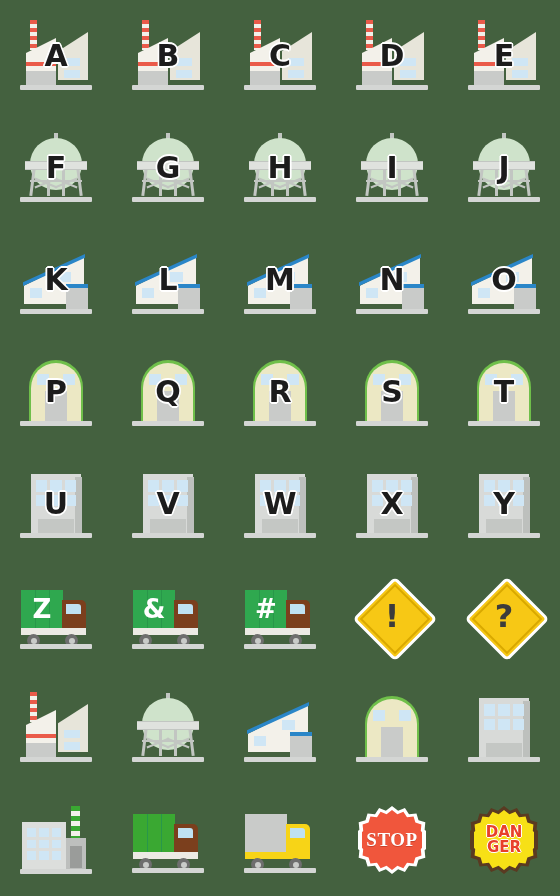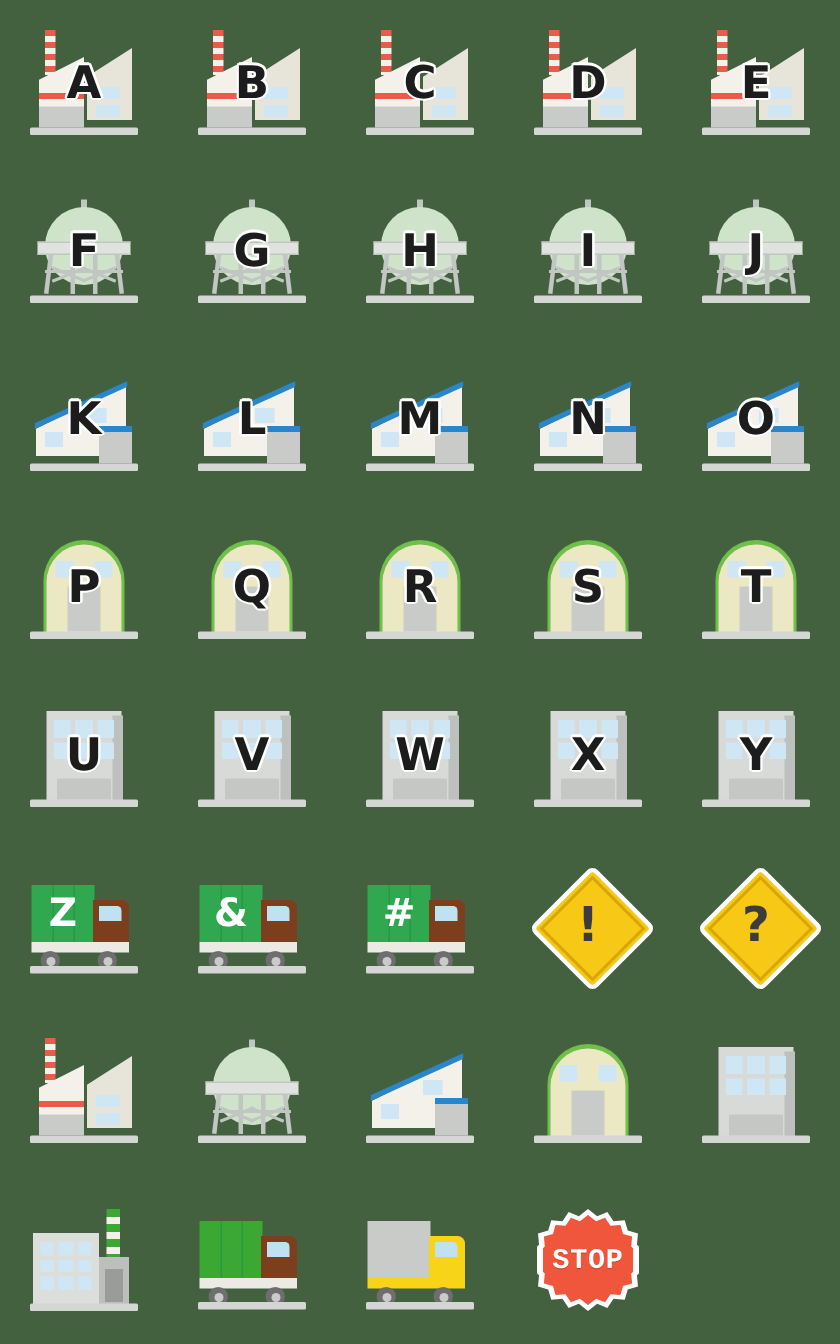--- a/index.html
+++ b/index.html
@@ -142,21 +142,21 @@
                       0% 50%,-6% 42%,2% 35%,1% 24%,11% 21%,14% 11%,25% 12%,31% 3%,41% 7%);
   }
   .badge .starout{position:absolute;left:4px;top:4px;width:68px;height:68px;
     clip-path:polygon(50% 0%,59% 7%,69% 3%,75% 12%,86% 11%,89% 21%,99% 24%,98% 35%,106% 42%,
                       100% 50%,106% 58%,98% 65%,99% 76%,89% 79%,86% 89%,75% 88%,69% 97%,59% 93%,
                       50% 100%,41% 93%,31% 97%,25% 88%,14% 89%,11% 79%,1% 76%,2% 65%,-6% 58%,
                       0% 50%,-6% 42%,2% 35%,1% 24%,11% 21%,14% 11%,25% 12%,31% 3%,41% 7%);
   }
   .badge.stop .starout{background:#ffffff;}
   .badge.stop .star{background:#f0563c;}
-  .badge.stop .txt{position:relative;z-index:5;color:#fff;font-family:Liberation Mono, monospace;
+  .badge.stop .txt{position:relative;z-index:5;color:#fff;font-family:Liberation Serif, serif;
      font-weight:bold;font-size:19px;letter-spacing:.5px;
      text-shadow:0 1px 0 #c8422c;}
   .badge.danger .starout{background:#5a3a21;}
   .badge.danger .star{background:#f7e016;}
   .badge.danger .txt{position:relative;z-index:5;color:#e8402a;font-family:"DejaVu Sans",sans-serif;
      font-weight:bold;font-size:15px;line-height:15px;text-align:center;
      text-shadow:1px 0 0 #fff,-1px 0 0 #fff,0 1px 0 #fff,0 -1px 0 #fff;}
 
   
   .plant .ground{position:absolute;left:2px;bottom:4px;width:72px;height:5px;background:#d4d6d4;border-radius:1px;}
@@ -714,13 +714,20 @@
     <div class="ground"></div>
   </div>
     </div>
     <div class="cell">
   <div class="badge stop">
     <div class="starout"></div>
     <div class="star"></div>
     <div class="txt">STOP</div>
   </div>
     </div>
+    <div class="cell">
+  <div class="badge danger">
+    <div class="starout"></div>
+    <div class="star"></div>
+    <div class="txt"><span class="l1">DAN</span><br><span class="l2">GER</span></div>
+  </div>
+    </div>
   </div>
 
 </body></html>

